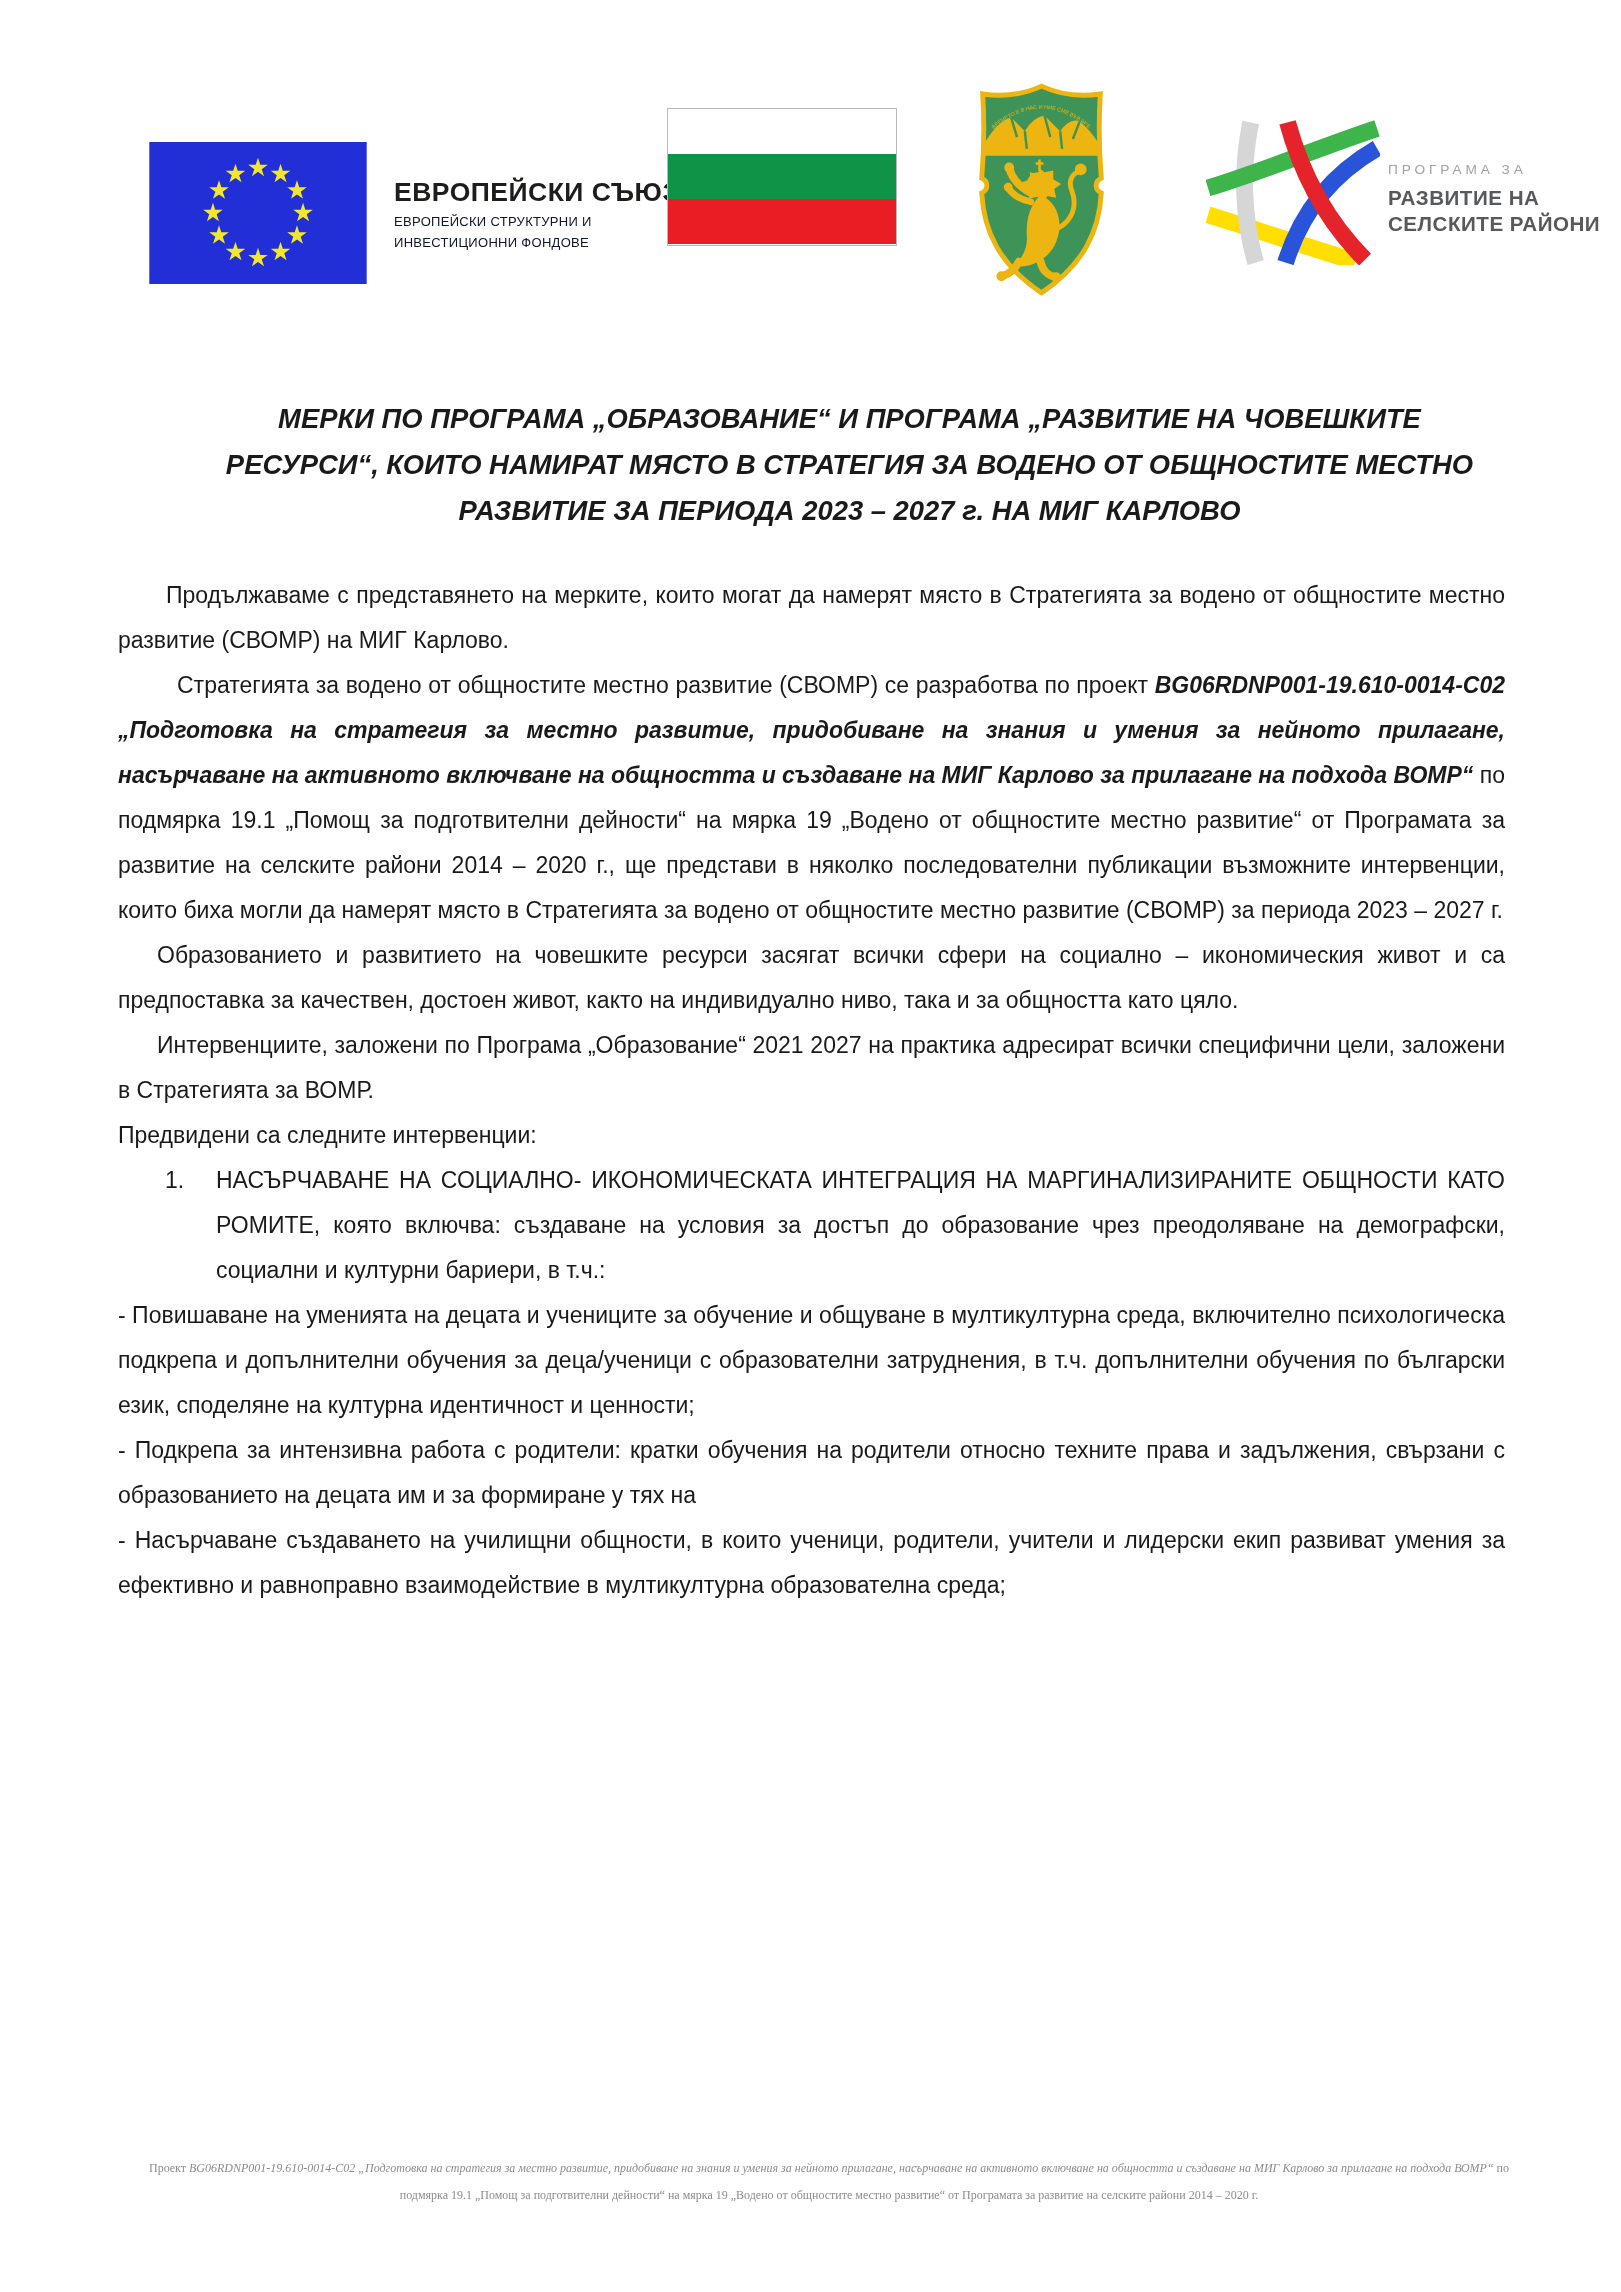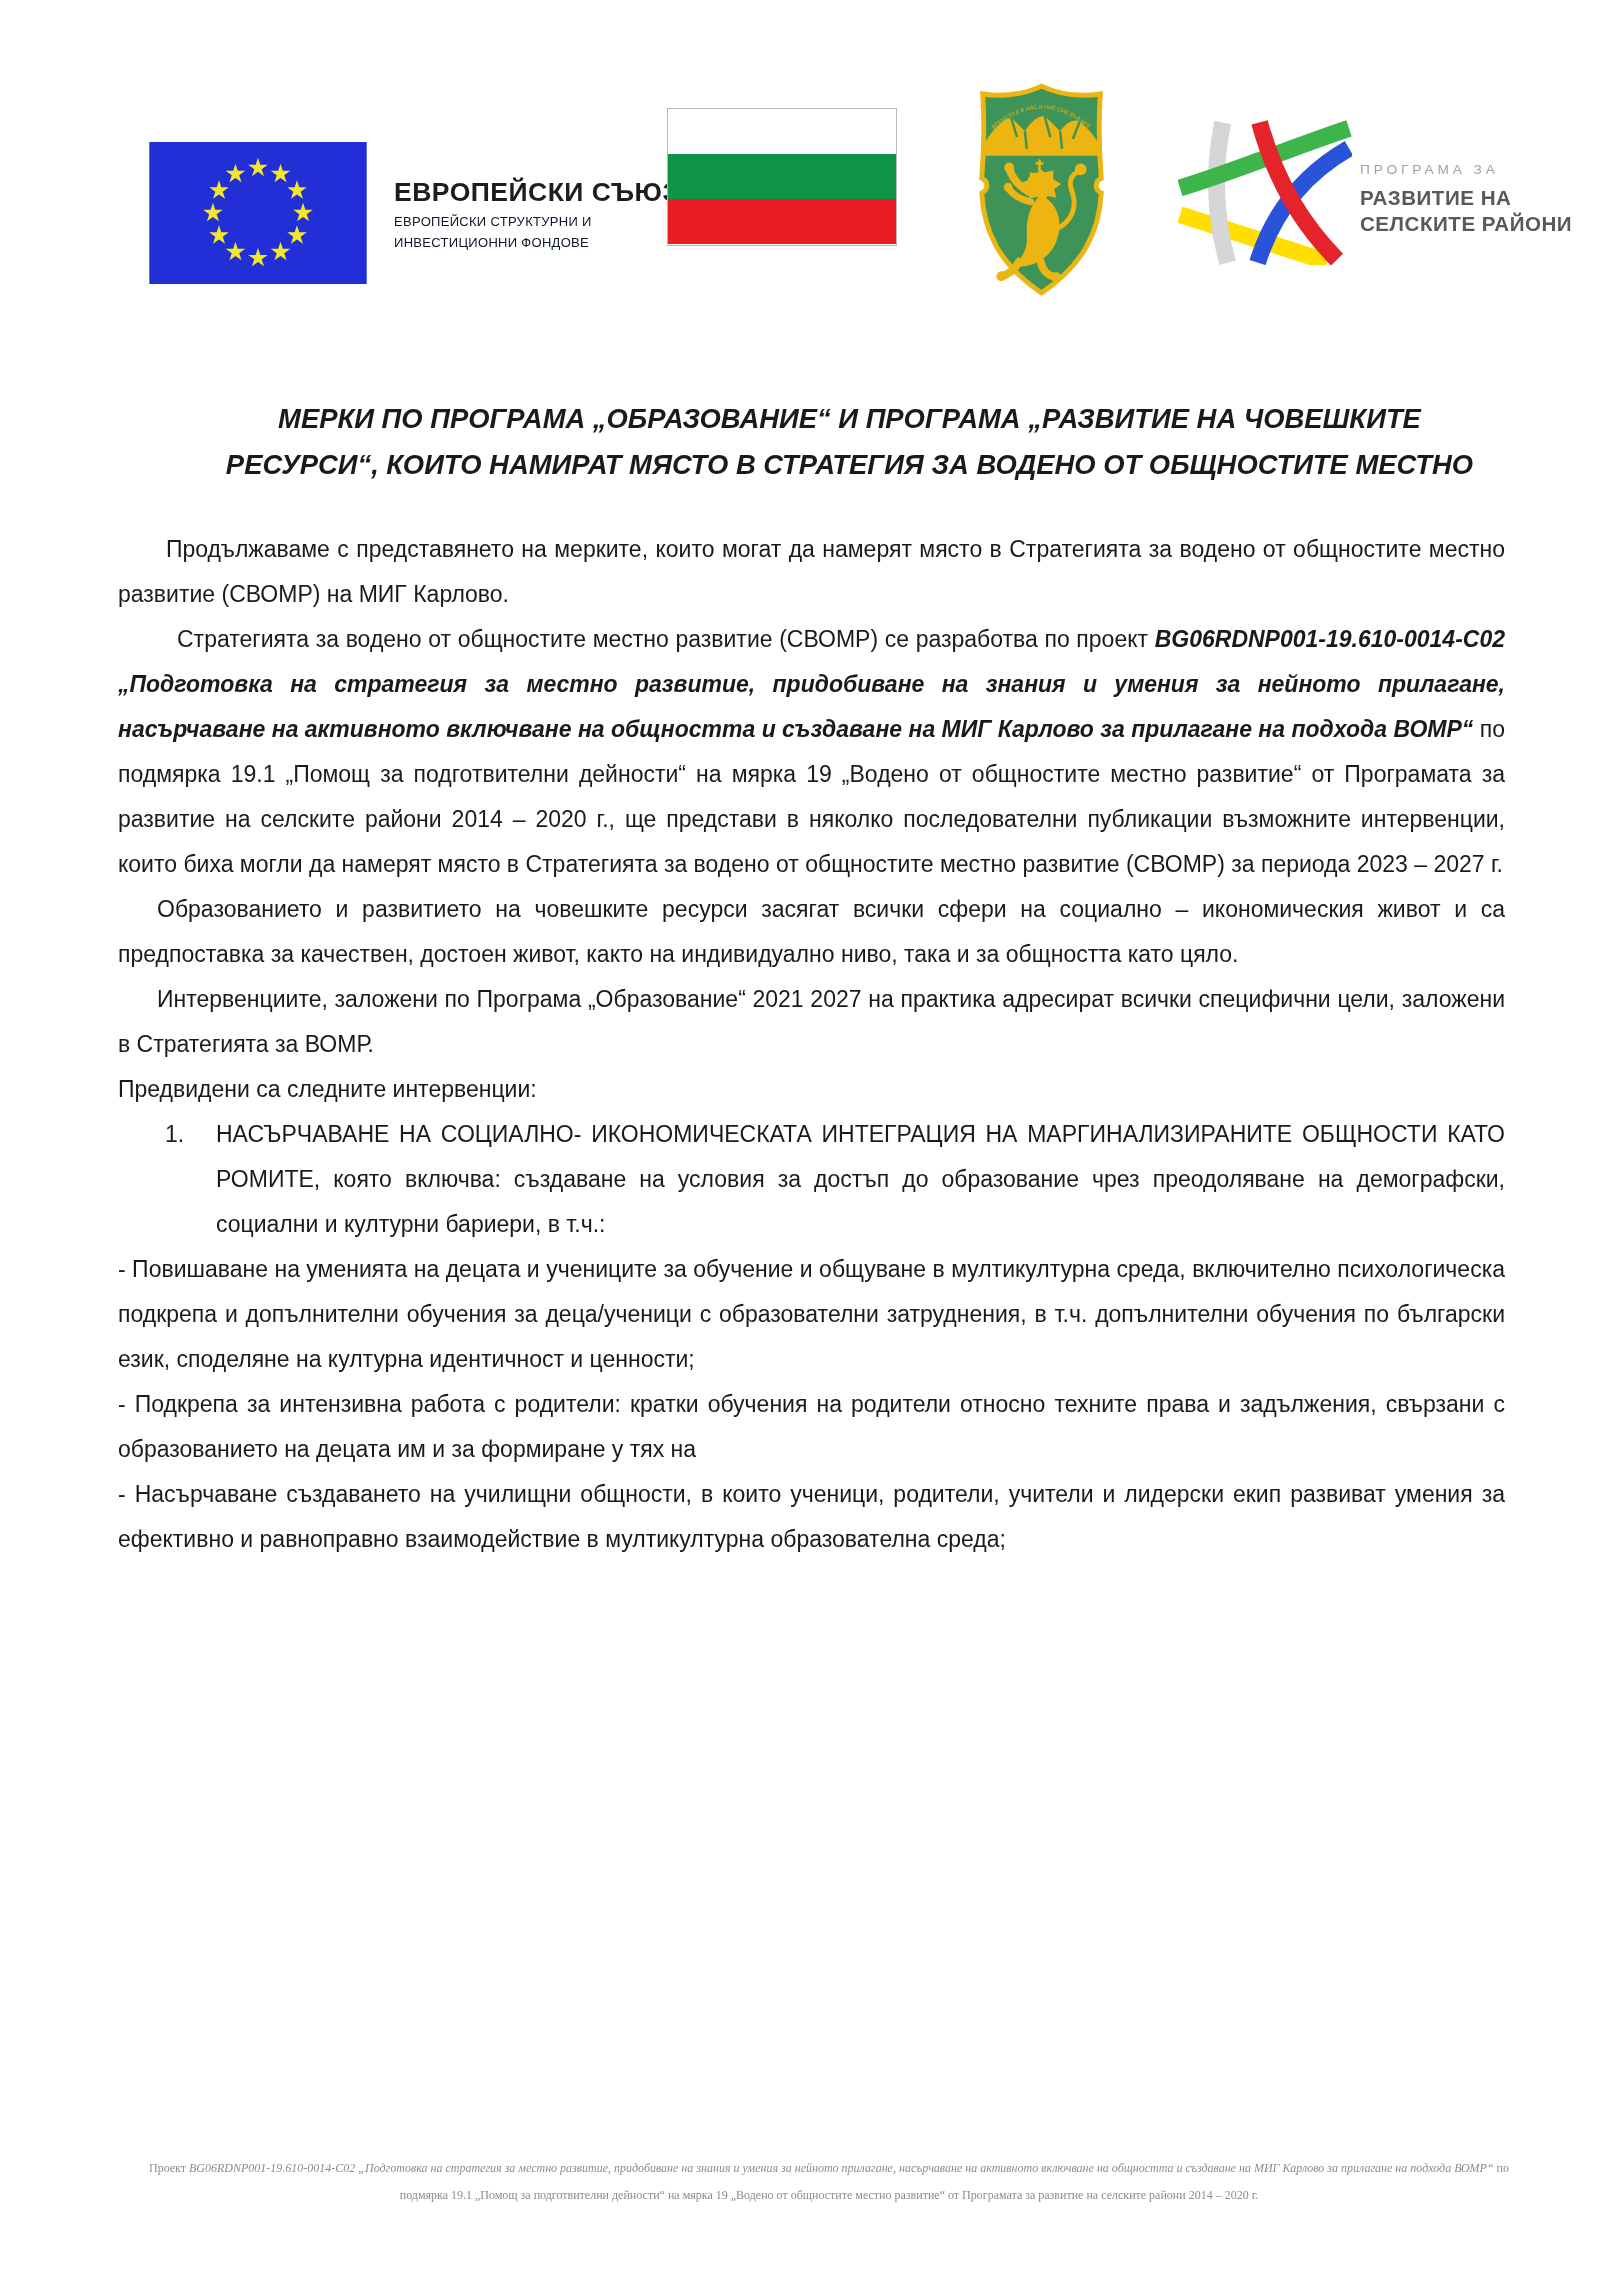--- a/index.html
+++ b/index.html
@@ -8,21 +8,21 @@
 
   
   .header{position:relative;height:304px;}
   .eu-flag{position:absolute;left:149px;top:142px;width:218px;height:142px;display:block;}
   .eu-text{position:absolute;left:394px;top:179px;line-height:1;}
   .eu-text .main{font-size:26.5px;font-weight:700;letter-spacing:0.5px;color:#1d1d1b;margin-bottom:6.9px;}
   .eu-text .sub{font-size:13px;font-weight:400;color:#0f172a;line-height:20.6px;letter-spacing:0.3px;}
   .bg-flag{position:absolute;left:667px;top:108px;width:230px;height:138px;border:1px solid #b9b9b9;box-sizing:border-box;}
   .bg-flag .stripe{height:45px;}
   .arms{position:absolute;left:968px;top:80px;width:147px;height:220px;display:block;}
-  .rdp{position:absolute;left:1178px;top:120px;}
+  .rdp{position:absolute;left:1206px;top:120px;}
   .rdp svg{display:block;}
   .rdp-text{position:absolute;left:182px;top:43px;width:255px;line-height:1;}
   .rdp-text .l1{font-size:13.7px;letter-spacing:3.9px;color:#9fa1a4;margin-bottom:7.8px;}
   .rdp-text .l2,.rdp-text .l3{font-size:20.6px;font-weight:700;color:#58595b;line-height:26.5px;letter-spacing:0.5px;}
 
   
   .doc-title{margin:92px 116px 0 194px;text-align:center;font-size:27.4px;font-weight:700;font-style:italic;line-height:46px;color:#1a1a1a;}
 
   
   .content{margin:39px 116px 0 118px;font-size:23px;line-height:45px;text-align:justify;}
@@ -139,20 +139,21 @@
         <div class="l1">ПРОГРАМА ЗА</div>
         <div class="l2">РАЗВИТИЕ НА</div>
         <div class="l3">СЕЛСКИТЕ РАЙОНИ</div>
       </div>
     </div>
   </div>
 
   <div class="doc-title">
     <div>МЕРКИ ПО ПРОГРАМА „ОБРАЗОВАНИЕ“ И ПРОГРАМА „РАЗВИТИЕ НА ЧОВЕШКИТЕ</div>
     <div>РЕСУРСИ“, КОИТО НАМИРАТ МЯСТО В СТРАТЕГИЯ ЗА ВОДЕНО ОТ ОБЩНОСТИТЕ МЕСТНО</div>
+    <div>РАЗВИТИЕ ЗА ПЕРИОДА 2023 – 2027 г. НА МИГ КАРЛОВО</div>
   </div>
 
   <div class="content">
     <p class="ind49">Продължаваме с представянето на мерките, които могат да намерят място в Стратегията за водено от общностите местно развитие (СВОМР) на МИГ Карлово.</p>
     <p class="ind60"><span>Стратегията за водено от общностите местно развитие (СВОМР) се разработва по проект </span><span class="bi">BG06RDNP001-19.610-0014-C02 „Подготовка на стратегия за местно развитие, придобиване на знания и умения за нейното прилагане, насърчаване на активното включване на общността и създаване на МИГ Карлово за прилагане на подхода ВОМР“</span><span> по подмярка 19.1 „Помощ за подготвителни дейности“ на мярка 19 „Водено от общностите местно развитие“ от Програмата за развитие на селските райони 2014 – 2020 г., ще представи в няколко последователни публикации възможните интервенции, които биха могли да намерят място в Стратегията за водено от общностите местно развитие (СВОМР) за периода 2023 – 2027 г.</span></p>
     <p class="ind40">Образованието и развитието на човешките ресурси засягат всички сфери на социално – икономическия живот и са предпоставка за качествен, достоен живот, както на индивидуално ниво, така и за общността като цяло.</p>
     <p class="ind40">Интервенциите, заложени по Програма „Образование“ 2021  2027 на практика адресират всички специфични цели, заложени в Стратегията за ВОМР.</p>
     <p>Предвидени са следните интервенции:</p>
     <p class="list-item"><span class="num">1.</span><span>НАСЪРЧАВАНЕ НА СОЦИАЛНО- ИКОНОМИЧЕСКАТА ИНТЕГРАЦИЯ НА МАРГИНАЛИЗИРАНИТЕ ОБЩНОСТИ КАТО РОМИТЕ,</span><span> която включва: създаване на условия за достъп до образование чрез преодоляване на демографски, социални и културни бариери, в т.ч.:</span></p>
     <p>- Повишаване на уменията на децата и учениците за обучение и общуване в мултикултурна среда, включително психологическа подкрепа и допълнителни обучения за деца/ученици с образователни затруднения, в т.ч. допълнителни обучения по български език, споделяне на културна идентичност и ценности;</p>

